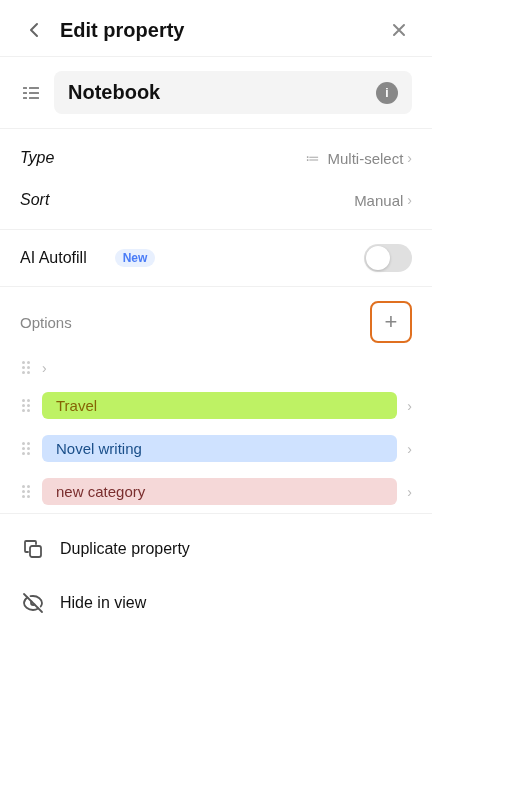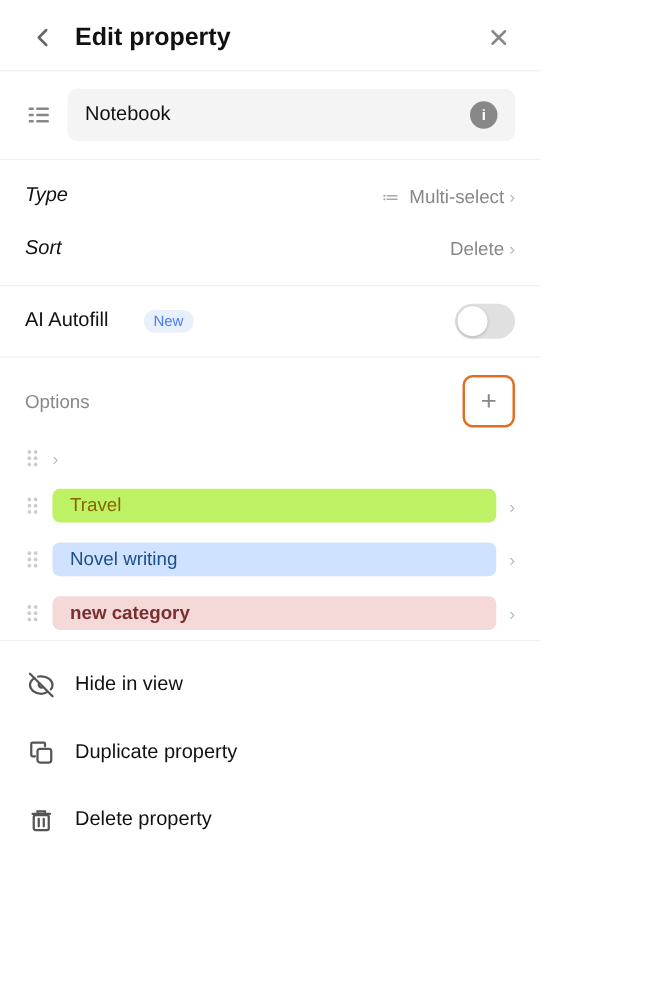--- a/index.html
+++ b/index.html
@@ -74,23 +74,23 @@
     .notebook-input-wrapper {
       flex: 1;
       background: #f4f4f4;
       border-radius: 8px;
       padding: 10px 14px;
       display: flex;
       align-items: center;
       justify-content: space-between;
     }
     .notebook-input-text {
-      font-size: 16px;
+      font-size: 20px;
       color: #111;
-      font-weight: 400;
+      font-weight: 700;
     }
     .info-icon {
       width: 22px;
       height: 22px;
       background: #888;
       border-radius: 50%;
       display: flex;
       align-items: center;
       justify-content: center;
       color: #fff;
@@ -149,21 +149,21 @@
     }
     .autofill-label {
       font-size: 16px;
       color: #111;
       font-weight: 400;
     }
     .new-badge {
       background: #e8f0fe;
       color: #4a7cf7;
       font-size: 12px;
-      font-weight: 400;
+      font-weight: 700;
       padding: 2px 8px;
       border-radius: 20px;
     }
     
     .toggle {
       width: 48px;
       height: 28px;
       background: #e0e0e0;
       border-radius: 14px;
       position: relative;
@@ -248,21 +248,20 @@
       background: #bef264;
       color: #856404;
     }
     .tag-blue {
       background: #cfe2ff;
       color: #1a4f8a;
     }
     .tag-pink {
       background: #f5d8d8;
       color: #7a2e2e;
-      font-weight: bold;
     }
     .option-chevron {
       color: #bbb;
       font-size: 14px;
     }
 
     
     .actions-section {
       padding: 8px 0;
     }
@@ -332,21 +331,21 @@
       <span class="property-label">Type</span>
       <div class="property-value">
         <span class="property-value-icon">≔</span>
         <span>Multi-select</span>
         <span class="chevron">›</span>
       </div>
     </div>
     <div class="property-row">
       <span class="property-label">Sort</span>
       <div class="property-value">
-        <span>Delete</span>
+        <span>Manual</span>
         <span class="chevron">›</span>
       </div>
     </div>
   </div>
 
   <div class="autofill-section">
     <div class="autofill-left">
       <span class="autofill-label">AI Autofill</span>
       <span class="new-badge">New</span>
     </div>
@@ -409,50 +408,38 @@
           <div class="drag-dot"></div>
         <div class="drag-dot"></div>
           <div class="drag-dot"></div>
       </div>
       <span class="option-tag tag-pink">new category</span>
       <span class="option-chevron">›</span>
     </div>
   </div>
 
   <div class="actions-section">
+
+    <div class="action-row">
+      <div class="action-icon">
+        <svg width="22" height="22" viewBox="0 0 22 22" fill="none">
+          <rect x="8" y="8" width="11" height="11" rx="2" stroke="#555" stroke-width="1.8"></rect>
+          <path d="M6 14H4C3 14 3 13 3 13V4C3 3 4 3 4 3H13C14 3 14 4 14 4V6" stroke="#555" stroke-width="1.8" stroke-linecap="round"></path>
+        </svg>
+      </div>
+      <span class="action-label">Duplicate property</span>
+    </div>
 
     <div class="action-row">
       <div class="action-icon">
         <svg width="24" height="24" viewBox="0 0 24 24" fill="none">
           <path d="M3 3L21 21" stroke="#555" stroke-width="1.8" stroke-linecap="round"></path>
           <path d="M10.5 10.5C10.18 10.81 10 11.23 10 11.7C10 12.95 11.05 14 12.3 14C12.77 14 13.19 13.82 13.5 13.5" stroke="#555" stroke-width="1.8" stroke-linecap="round"></path>
           <path d="M6.5 6.5C4.5 7.8 3 9.7 3 12C3 15.5 7 19 12 19C13.9 19 15.7 18.4 17.2 17.5" stroke="#555" stroke-width="1.8" stroke-linecap="round"></path>
           <path d="M9.5 5.2C10.3 5.1 11.1 5 12 5C17 5 21 8.5 21 12C21 13.3 20.5 14.5 19.7 15.5" stroke="#555" stroke-width="1.8" stroke-linecap="round"></path>
         </svg>
       </div>
       <span class="action-label">Hide in view</span>
     </div>
 
-    <div class="action-row">
-      <div class="action-icon">
-        <svg width="22" height="22" viewBox="0 0 22 22" fill="none">
-          <rect x="8" y="8" width="11" height="11" rx="2" stroke="#555" stroke-width="1.8"></rect>
-          <path d="M6 14H4C3 14 3 13 3 13V4C3 3 4 3 4 3H13C14 3 14 4 14 4V6" stroke="#555" stroke-width="1.8" stroke-linecap="round"></path>
-        </svg>
-      </div>
-      <span class="action-label">Duplicate property</span>
-    </div>
-
-    <div class="action-row">
-      <div class="action-icon">
-        <svg width="22" height="22" viewBox="0 0 22 22" fill="none">
-          <path d="M4 6H18" stroke="#555" stroke-width="1.8" stroke-linecap="round"></path>
-          <path d="M8 6V4H14V6" stroke="#555" stroke-width="1.8" stroke-linecap="round"></path>
-          <rect x="5" y="7" width="12" height="12" rx="1.5" stroke="#555" stroke-width="1.8"></rect>
-          <path d="M9 10V16" stroke="#555" stroke-width="1.8" stroke-linecap="round"></path>
-          <path d="M13 10V16" stroke="#555" stroke-width="1.8" stroke-linecap="round"></path>
-        </svg>
-      </div>
-      <span class="action-label">Delete property</span>
-    </div>
   </div>
 
 </div>
 
 </body></html>

